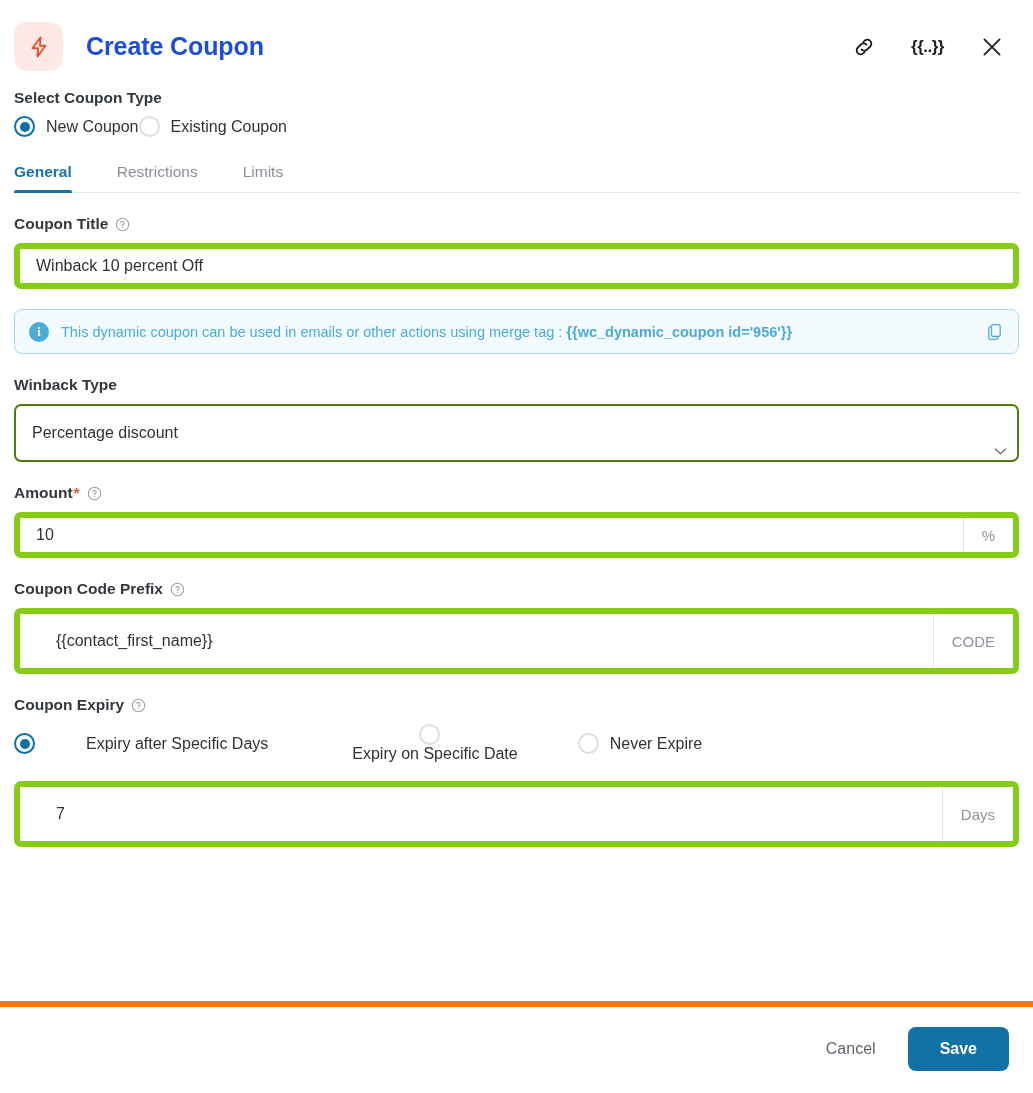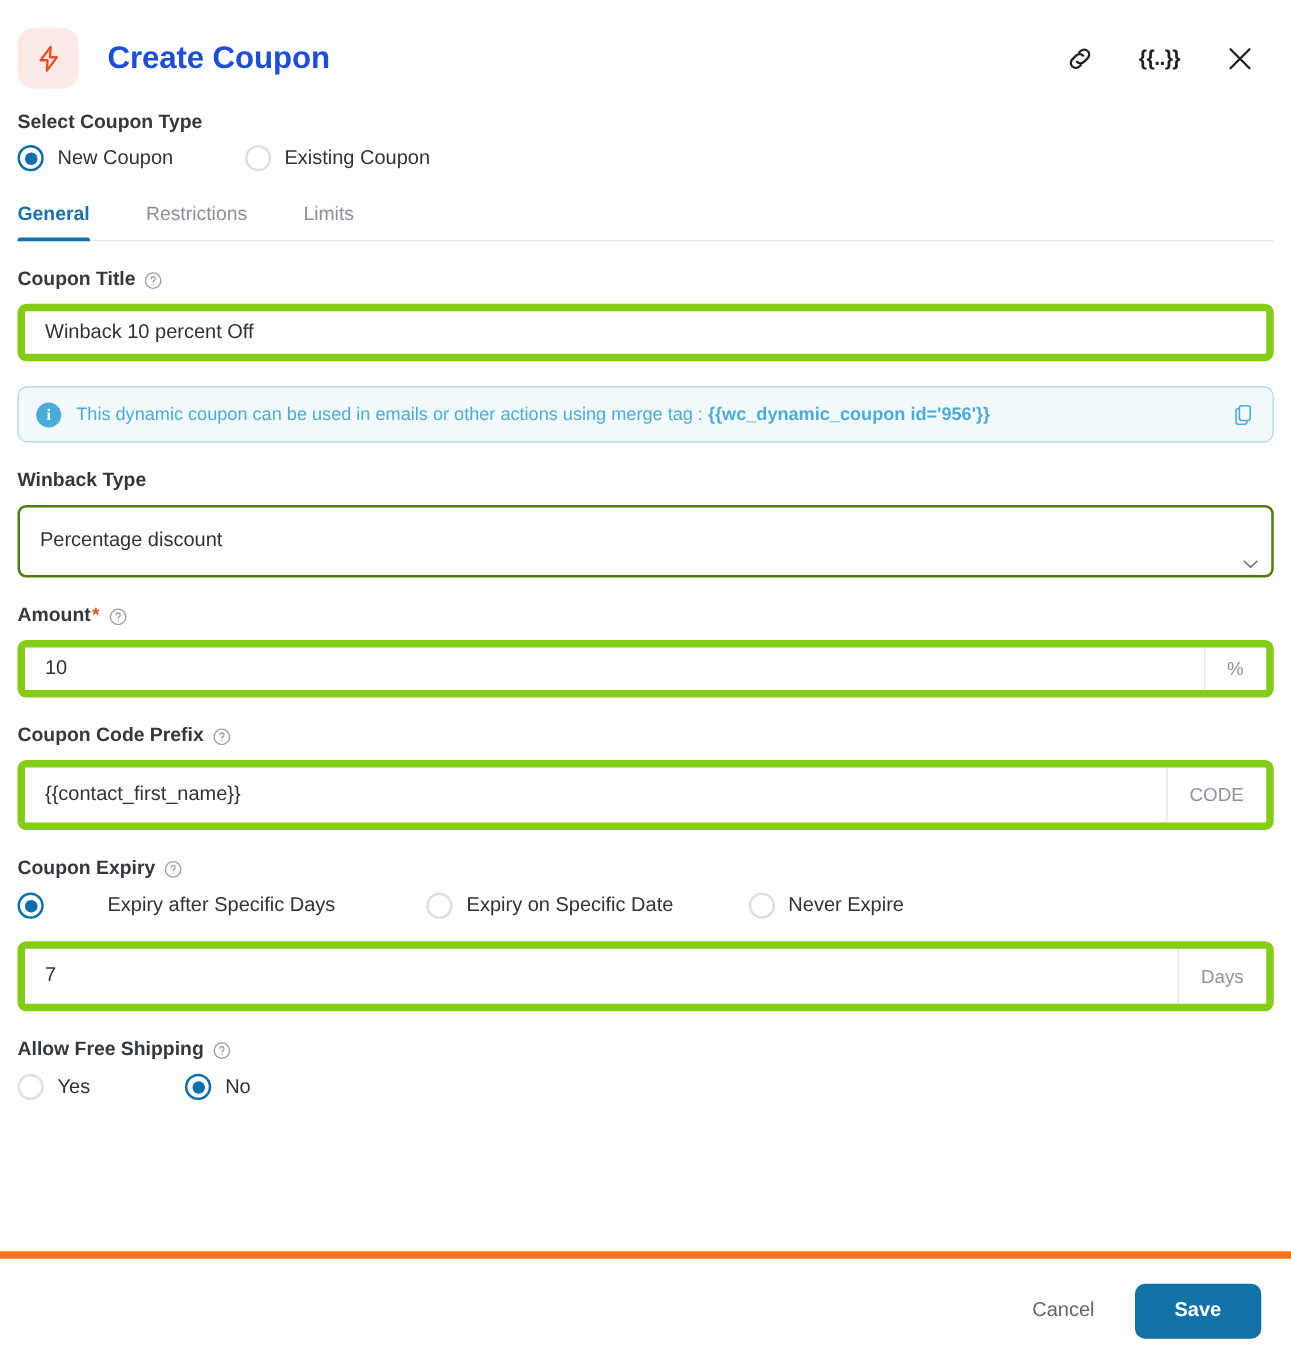--- a/index.html
+++ b/index.html
@@ -171,21 +171,21 @@
 
   .input-wrap {
     display: flex;
     align-items: stretch;
     border: 6px solid #84cc16;
     border-radius: 7px;
     background: #fff;
     height: 46px;
     overflow: hidden;
   }
-  .input-wrap.tall { height: 56px; }
+  .input-wrap.tall { height: 66px; padding-left: 20px; }
   .text-input {
     flex: 1 1 auto;
     border: none;
     outline: none;
     font-size: 16px;
     color: #2e3338;
     padding: 0 16px;
     font-family: "Liberation Sans", sans-serif;
     background: transparent;
     min-width: 0;
@@ -326,21 +326,21 @@
           <path d="M5 5 L19 19 M19 5 L5 19"></path>
         </svg>
       </div>
     </div>
   </div>
 
   <div class="modal-body">
 
     <div class="section-label">Select Coupon Type</div>
     <div class="radio-row">
-      <div class="radio-opt" style="margin-right:57px;">
+      <div class="radio-opt" style="">
         <span class="radio-dot checked"></span>
         <span class="radio-label">New Coupon</span>
       </div>
       <div class="radio-opt">
         <span class="radio-dot"></span>
         <span class="radio-label">Existing Coupon</span>
       </div>
     </div>
 
     <div class="tabs">
@@ -434,60 +434,38 @@
             <path d="M6.3 6.1a1.75 1.75 0 1 1 1.9 2.1v1" stroke-linecap="round"></path>
             <circle cx="8.2" cy="11.3" r="0.6" fill="#9aa0a6" stroke="none"></circle>
           </svg>
         </span>
       </div>
       <div class="expiry-radio-row">
         <div class="radio-opt" style="margin-right:73px;gap:40px;">
           <span class="radio-dot checked"></span>
           <span class="radio-label">Expiry after Specific Days</span>
         </div>
-        <div class="radio-opt" style="margin-right:60px;">
+        <div class="radio-opt" style="margin-right:60px;flex-direction:column;">
           <span class="radio-dot"></span>
           <span class="radio-label">Expiry on Specific Date</span>
         </div>
         <div class="radio-opt">
           <span class="radio-dot"></span>
           <span class="radio-label">Never Expire</span>
         </div>
       </div>
     </div>
 
     <div class="field" style="margin-top:18px;">
       <div class="input-wrap tall">
         <input class="text-input" type="text" value="7" placeholder="Days" style="">
         <span class="addon">Days</span>
       </div>
     </div>
 
-    <div class="field" style="margin-top:22px;">
-      <div class="field-label">
-        <span>Allow Free Shipping</span>
-        <span class="help-icon">
-          <svg width="15" height="15" viewBox="0 0 16 16" fill="none" stroke="#9aa0a6" stroke-width="1.15">
-            <circle cx="8" cy="8" r="6.6"></circle>
-            <path d="M6.3 6.1a1.75 1.75 0 1 1 1.9 2.1v1" stroke-linecap="round"></path>
-            <circle cx="8.2" cy="11.3" r="0.6" fill="#9aa0a6" stroke="none"></circle>
-          </svg>
-        </span>
-      </div>
-      <div class="radio-row">
-        <div class="radio-opt" style="margin-right:76px;">
-          <span class="radio-dot"></span>
-          <span class="radio-label">Yes</span>
-        </div>
-        <div class="radio-opt">
-          <span class="radio-dot checked"></span>
-          <span class="radio-label">No</span>
-        </div>
-      </div>
-    </div>
 
   </div>
 
   <div class="modal-footer">
     <button class="btn-cancel">Cancel</button>
     <button class="btn-save">Save</button>
   </div>
 
 </div>
 

